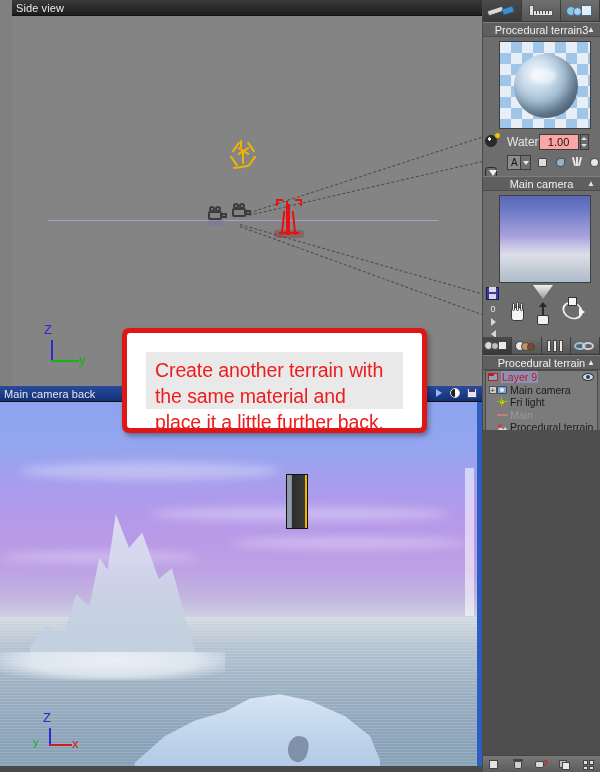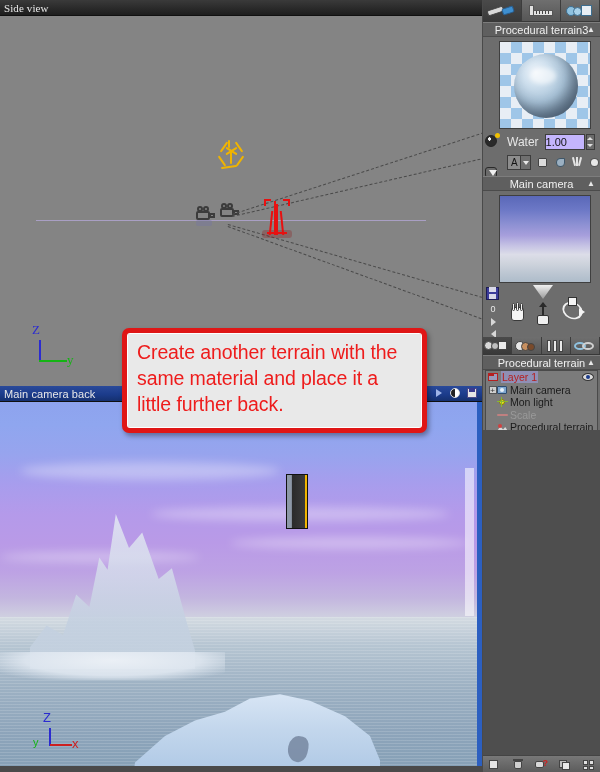--- a/index.html
+++ b/index.html
@@ -13,21 +13,21 @@
 
   
   #left-col {
     position: absolute; left: 0; top: 0;
     width: 482px; height: 772px;
     background: #808080;
   }
 
   
   #side-view-panel {
-    position: absolute; left: 0; top: 0; width: 575px; height: 386px; font-family: Liberation Serif, serif;
+    position: absolute; left: 12px; top: 0; width: 575px; height: 386px;
   }
   .vp-titlebar {
     position: relative; height: 16px; width: 100%;
     background: linear-gradient(to bottom, #3a3a3a 0%, #2a2a2a 55%, #1d1d1d 100%);
     border-bottom: 1px solid #101010;
     display: flex; align-items: center;
   }
   .vp-titlebar.active {
     background: linear-gradient(to bottom, #2a4a9a 0%, #1c3c8c 55%, #15306f 100%);
   }
@@ -97,21 +97,21 @@
   
   #callout {
     position: absolute; left: 122px; top: 328px; width: 305px; height: 105px;
     background: #df1616; border-radius: 7px;
     box-shadow: 2px 3px 5px rgba(0,0,0,0.35);
     padding: 5px;
     z-index: 40;
   }
   #callout-inner {
     width: 100%; height: 100%; background: #ffffff;
-    border-radius: 3px; padding: 1px;
+    border-radius: 3px; padding: 19px;
   }
   #callout-text {
     width: 100%; height: 100%;
     background: #e9e9e9;
     color: #ee1c1c; font-size: 19.5px; line-height: 26px;
     padding: 5px 9px; letter-spacing: -0.1px;
   }
 
   
   #cam-view-panel {
@@ -244,23 +244,23 @@
   #cam-preview {
     background: linear-gradient(to bottom,
       #5a68b8 0%, #6c78c6 16%, #8b8fd2 32%, #a79fdc 46%,
       #c6c3e4 58%, #dcdde8 68%, #cfd4dd 78%, #bcc6d2 90%, #aebcca 100%);
   }
 
   .row { display: flex; align-items: center; }
   .scale-row { margin-top: 5px; padding-left: 24px; }
   .scale-label { color: #e6e6e6; font-size: 12px; }
   .num-field {
-    margin-left: 6px; width: 40px; height: 16px;
-    background: #c4b5fd; border: 1px solid #3d3d3d;
-    color: #141414; font-size: 11px; line-height: 15px;
+    width: 40px; height: 16px;
+    background: #fca5a5; border: 1px solid #3d3d3d;
+    color: #141414; font-size: 11px; text-align: center; line-height: 15px;
   }
   .spinner {
     width: 9px; height: 16px; margin-left: 1px;
     background: #6a6a6a; border: 1px solid #3d3d3d;
     display: flex; flex-direction: column; justify-content: space-around; align-items: center;
   }
   .spinner i { border-left: 3px solid transparent; border-right: 3px solid transparent; }
   .spinner i.up { border-bottom: 3px solid #e0e0e0; }
   .spinner i.down { border-top: 3px solid #e0e0e0; }
 
@@ -600,21 +600,21 @@
       <span class="sh-arrow">▲</span>
     </div>
 
     <div id="tree">
 
       <div class="tree-row layer" style="position:relative">
         <span class="tree-ico" style="position:relative">
           <span style="position:absolute;left:0;top:1px;width:10px;height:8px;border:1px solid #b52020;background:#9a9aba"></span>
           <span style="position:absolute;left:1px;top:2px;width:5px;height:2px;background:#b52020"></span>
         </span>
-        <span class="lbl">Layer 1</span>
+        <span class="lbl">Layer 9</span>
         <span class="eye-ico">
           <span style="position:absolute;left:0;top:0;width:12px;height:8px;border-radius:50%;background:#dcdcdc;border:1px solid #333"></span>
           <span style="position:absolute;left:4px;top:2px;width:4px;height:4px;border-radius:50%;background:#1c3c8c"></span>
         </span>
       </div>
 
       <div class="tree-row">
         <span class="tree-ind" style="color:#333;font-size:9px;text-align:center;line-height:10px;border:0">
           <span style="display:inline-block;width:8px;height:8px;border:1px solid #555;background:#cfcfcf;line-height:7px;font-size:8px">+</span>
         </span>
@@ -625,29 +625,29 @@
         <span class="lbl">Main camera</span>
       </div>
 
       <div class="tree-row">
         <span class="tree-ind"></span>
         <span class="tree-ico">
           <span style="position:absolute;left:2px;top:2px;width:6px;height:6px;border-radius:50%;background:#e8e020;border:1px solid #8a8000"></span>
           <span style="position:absolute;left:0;top:4px;width:11px;height:1px;background:#8ab830"></span>
           <span style="position:absolute;left:4px;top:0;width:1px;height:10px;background:#8ab830"></span>
         </span>
-        <span class="lbl">Mon light</span>
+        <span class="lbl">Fri light</span>
       </div>
 
       <div class="tree-row dim">
         <span class="tree-ind"></span>
         <span class="tree-ico">
           <span style="position:absolute;left:0;top:4px;width:11px;height:2px;background:#c08080;border-radius:1px"></span>
         </span>
-        <span class="lbl">Scale</span>
+        <span class="lbl">Main</span>
       </div>
 
       <div class="tree-row">
         <span class="tree-ind"></span>
         <span class="tree-ico">
           <span style="position:absolute;left:0;top:3px;width:11px;height:6px;background:#d8d8d8;border:1px solid #444;clip-path:polygon(0 100%,30% 20%,55% 70%,75% 30%,100% 100%)"></span>
           <span style="position:absolute;left:1px;top:2px;width:4px;height:4px;border-radius:50%;background:#d04040"></span>
         </span>
         <span class="lbl">Procedural terrain</span>
       </div>

